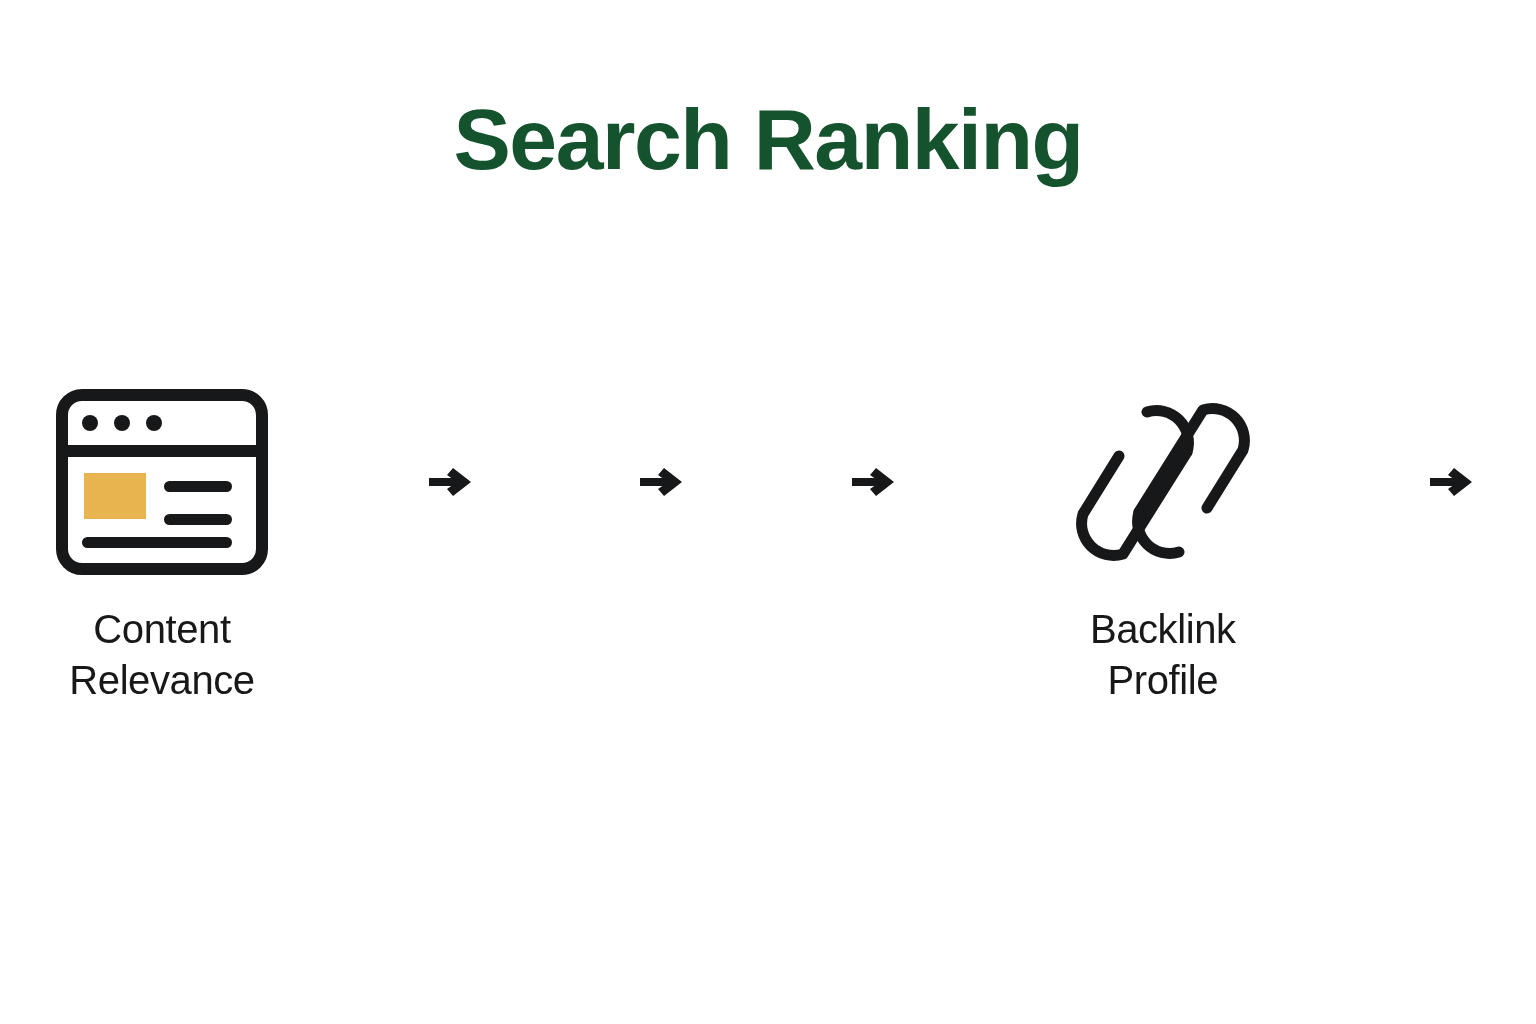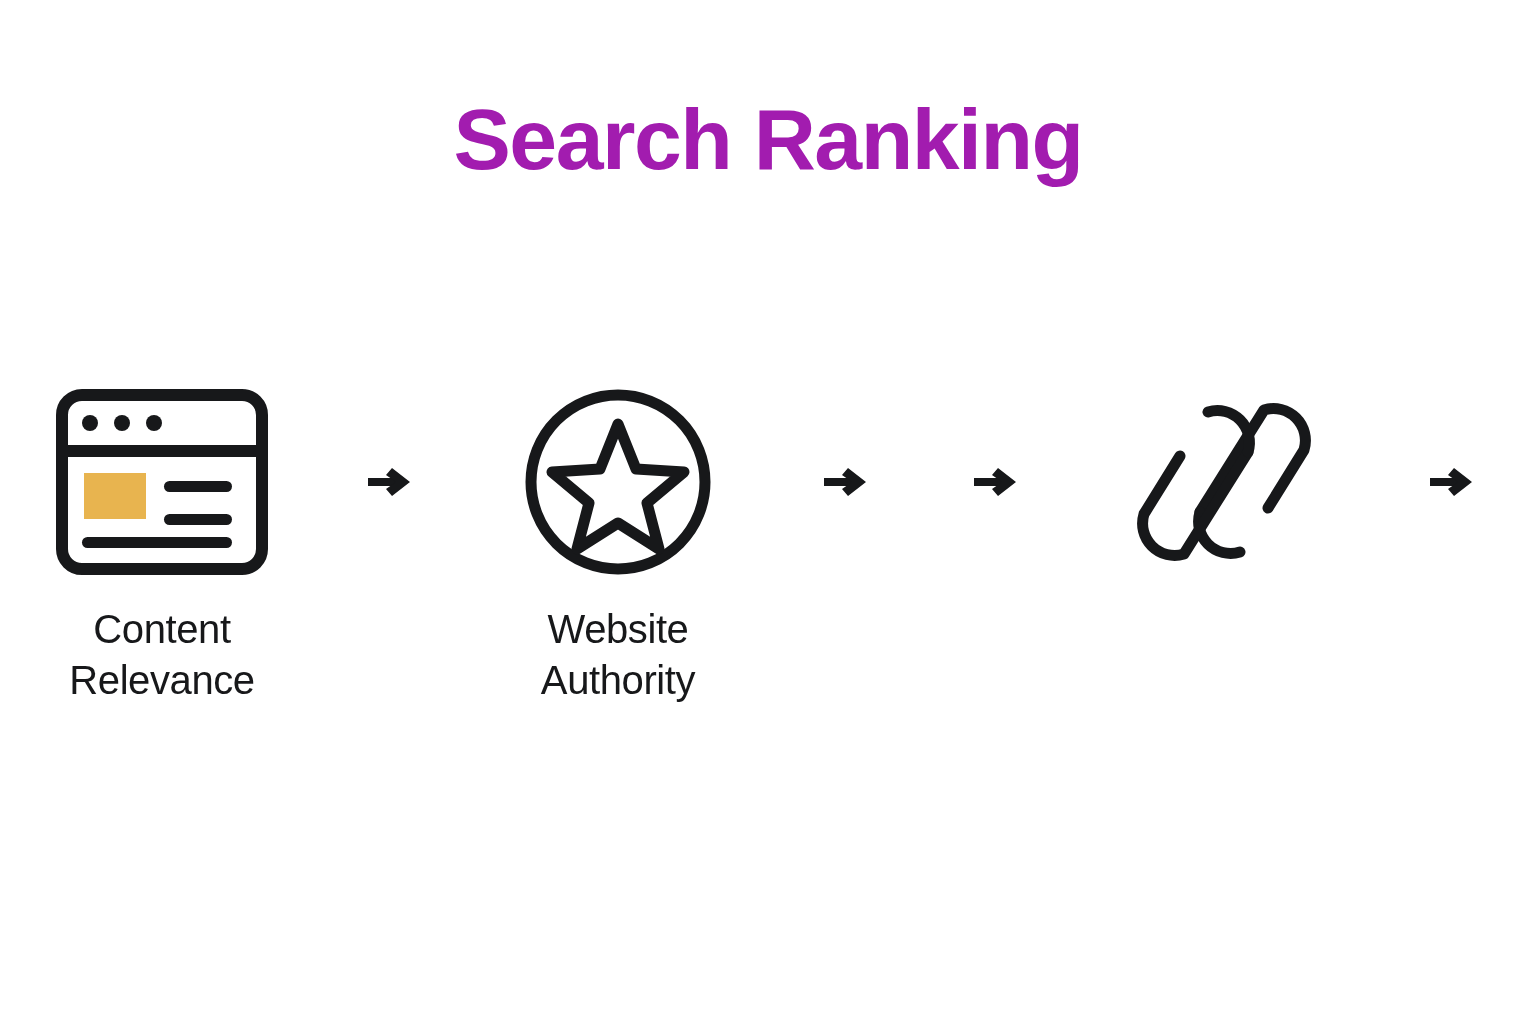--- a/index.html
+++ b/index.html
@@ -23,21 +23,21 @@
   }
   .page-title {
     position: absolute;
     top: 92px;
     left: 0;
     width: 1536px;
     text-align: center;
     font-size: 86px;
     font-weight: 700;
     letter-spacing: -1.5px;
-    color: #a21caf;
+    color: #14532d;
     line-height: 1.1;
     white-space: nowrap;
   }
   .flow {
     position: absolute;
     top: 382px;
     left: 56px;
     width: 1424px;
     display: flex;
     flex-direction: row;
@@ -108,30 +108,20 @@
 Relevance</div>
     </div>
 
     <div class="arrow">
       <svg width="48" height="34" viewBox="0 0 48 34">
         <line x1="2" y1="17" x2="30" y2="17" stroke="#17181a" stroke-width="8" stroke-linecap="butt"></line>
         <path d="M26 3 L44 17 L26 31 L20 24 L30 17 L20 10 Z" fill="#17181a"></path>
       </svg>
     </div>
 
-    <div class="step">
-      <div class="step-icon">
-        <svg width="190" height="190" viewBox="0 0 190 190">
-          <circle cx="95" cy="95" r="87" fill="none" stroke="#17181a" stroke-width="11"></circle>
-          <path d="M95 37 L113 82 L161 85 L124 116 L136 162 L95 136 L54 162 L66 116 L29 85 L77 82 Z" fill="none" stroke="#17181a" stroke-width="11" stroke-linejoin="round" stroke-linecap="round"></path>
-        </svg>
-      </div>
-      <div class="step-label">Website
-Authority</div>
-    </div>
 
     <div class="arrow">
       <svg width="48" height="34" viewBox="0 0 48 34">
         <line x1="2" y1="17" x2="30" y2="17" stroke="#17181a" stroke-width="8"></line>
         <path d="M26 3 L44 17 L26 31 L20 24 L30 17 L20 10 Z" fill="#17181a"></path>
       </svg>
     </div>
 
 
     <div class="arrow">
@@ -145,20 +135,22 @@
       <div class="step-icon">
         <svg width="176" height="192" viewBox="0 0 176 192">
 
           <path d="M64 126 L128 24 A32 32 0 0 1 168 64 L132 122" fill="none" stroke="#17181a" stroke-width="11" stroke-linecap="round" stroke-linejoin="round"></path>
           <path d="M64 126 A32 32 0 0 0 104 166" fill="none" stroke="#17181a" stroke-width="11" stroke-linecap="round"></path>
 
           <path d="M112 66 L48 168 A32 32 0 0 1 8 128 L44 70" fill="none" stroke="#17181a" stroke-width="11" stroke-linecap="round" stroke-linejoin="round"></path>
           <path d="M112 66 A32 32 0 0 0 72 26" fill="none" stroke="#17181a" stroke-width="11" stroke-linecap="round"></path>
         </svg>
       </div>
+      <div class="step-label">Backlink
+Profile</div>
     </div>
 
     <div class="arrow">
       <svg width="48" height="34" viewBox="0 0 48 34">
         <line x1="2" y1="17" x2="30" y2="17" stroke="#17181a" stroke-width="8"></line>
         <path d="M26 3 L44 17 L26 31 L20 24 L30 17 L20 10 Z" fill="#17181a"></path>
       </svg>
     </div>
 
 

